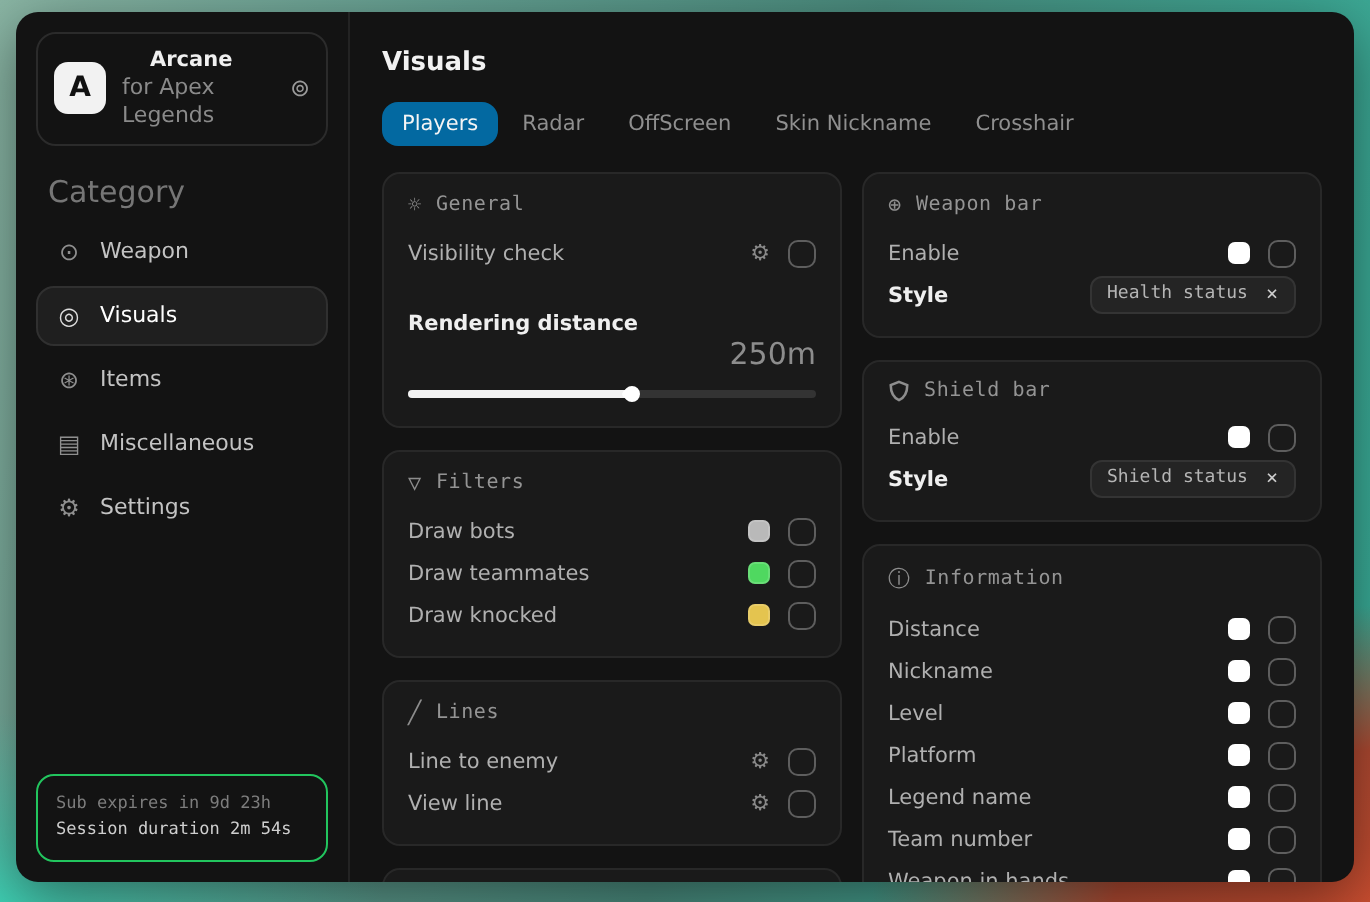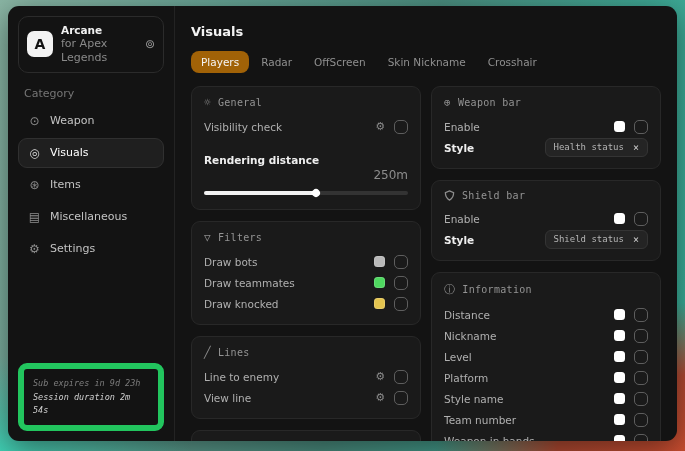--- a/index.html
+++ b/index.html
@@ -21,46 +21,46 @@
   .brand {
     border:1px solid #2b2b2b; border-radius:10px; padding:7px 8px;
     display:flex; align-items:center; gap:8px;
   }
   .logo {
     width:26px; height:26px; border-radius:7px; background:#f2f2f2;
     color:#111; font-weight:bold; font-size:14px;
     display:flex; align-items:center; justify-content:center; flex:0 0 26px;
   }
   .brand-text { flex:1; line-height:1.25; }
-  .brand-name { font-size:10.5px; font-weight:bold; color:#f0f0f0; }
+  .brand-name { font-size:10.5px; font-weight:bold; color:#f0f0f0;margin-left:14px; }
   .brand-sub  { font-size:11px; color:#8a8a8a; }
   .brand-gear { color:#9a9a9a; font-size:12px; cursor:pointer; }
-  .cat-label { font-size:11px; color:#767676; margin:14px 6px 6px; }
+  .cat-label { font-size:15px; color:#767676; margin:14px 6px 6px; }
   .nav { display:flex; flex-direction:column; gap:2px; }
   .nav-item {
     display:flex; align-items:center; gap:9px; padding:7px 9px;
     font-size:11px; color:#c3c3c3; border:1px solid transparent; border-radius:9px; cursor:pointer;
   }
   .nav-item .icon { color:#8f8f8f; font-size:12px; width:13px; text-align:center; }
   .nav-item.selected { background:#1f1f1f; border-color:#303030; color:#fff; }
   .nav-item.selected .icon { color:#dcdcdc; }
   .sub-box {
-    margin-top:auto; border:6px solid #22c55e; border-radius:9px; padding:8px 9px;
-    font-family:"DejaVu Sans Mono", monospace; line-height:1.55;font-style:italic;
+    margin-top:auto; border:1px solid #22c55e; border-radius:9px; padding:8px 9px;
+    font-family:"DejaVu Sans Mono", monospace; line-height:1.55;
   }
   .sub-line1 { font-size:8.5px; color:#7d7d7d; }
   .sub-line2 { font-size:8.5px; color:#cfcfcf; }
   
   .main { flex:1; border-left:1px solid #232323; padding:14px 16px 0 16px; overflow:hidden; }
   .page-title { font-size:13px; font-weight:bold; color:#f2f2f2; margin:4px 0 12px; }
   .tabs { display:flex; align-items:center; gap:2px; margin-bottom:13px; }
   .tab {
     font-size:10.5px; color:#8f8f8f; padding:5px 10px; border-radius:8px; cursor:pointer; white-space:nowrap;
   }
-  .tab.selected { background:#a16207; color:#f5f5f5; }
+  .tab.selected { background:#0369a1; color:#f5f5f5; }
   .cols { display:flex; gap:10px; align-items:flex-start; }
   .col { flex:1; display:flex; flex-direction:column; gap:11px; }
   .card { background:#1a1a1a; border:1px solid #282828; border-radius:9px; padding:9px 12px 10px; }
   .card-head {
     display:flex; align-items:center; gap:7px; margin-bottom:7px;
     font-family:"DejaVu Sans Mono", monospace; font-size:10px; color:#949494; letter-spacing:.3px;
   }
   .card-head .icon { font-size:11px; color:#8d8d8d; }
   .row { display:flex; align-items:center; justify-content:space-between; min-height:21px; }
   .row-label { font-size:10.5px; color:#b0b0b0; }
@@ -68,21 +68,21 @@
   .ctrl { display:flex; align-items:center; gap:9px; }
   .gear-mini { color:#8a8a8a; font-size:11px; cursor:pointer; }
   .checkbox {
     width:14px; height:14px; border:1.5px solid #5e5e5e; border-radius:5px;
     background:transparent; cursor:pointer; flex:0 0 14px;
   }
   .swatch {
     width:11px; height:11px; border-radius:3.5px; cursor:pointer; flex:0 0 11px;
     box-shadow:inset 0 0 0 1px rgba(255,255,255,.15);
   }
-  .value { font-size:12px; color:#8d8d8d;margin-top:31px; }
+  .value { font-size:15px; color:#8d8d8d;margin-top:31px; }
   .slider { position:relative; height:4px; background:#333; border-radius:2px; margin:9px 0 4px; cursor:pointer; }
   .slider-fill { position:absolute; left:0; top:0; height:4px; background:#f2f2f2; border-radius:2px; }
   .slider-thumb {
     position:absolute; top:50%; width:8px; height:8px; background:#fff; border-radius:50% 50% 50% 2px;
     transform:translate(-50%,-50%) rotate(45deg); cursor:grab;
   }
   .pill {
     display:flex; align-items:flex-start; gap:9px; background:#242424; border:1px solid #343434;
     border-radius:6px; padding:3px 8px; cursor:pointer;
     font-family:"DejaVu Sans Mono", monospace; font-size:9px; color:#b5b5b5;
@@ -311,21 +311,21 @@
             </span>
           </div>
           <div class="row">
             <span class="row-label">Platform</span>
             <span class="ctrl">
               <span class="swatch" style="background: rgb(255, 255, 255);"></span>
               <span class="checkbox"></span>
             </span>
           </div>
           <div class="row">
-            <span class="row-label">Style name</span>
+            <span class="row-label">Legend name</span>
             <span class="ctrl">
               <span class="swatch" style="background: rgb(255, 255, 255);"></span>
               <span class="checkbox"></span>
             </span>
           </div>
           <div class="row">
             <span class="row-label">Team number</span>
             <span class="ctrl">
               <span class="swatch" style="background: rgb(255, 255, 255);"></span>
               <span class="checkbox"></span>

